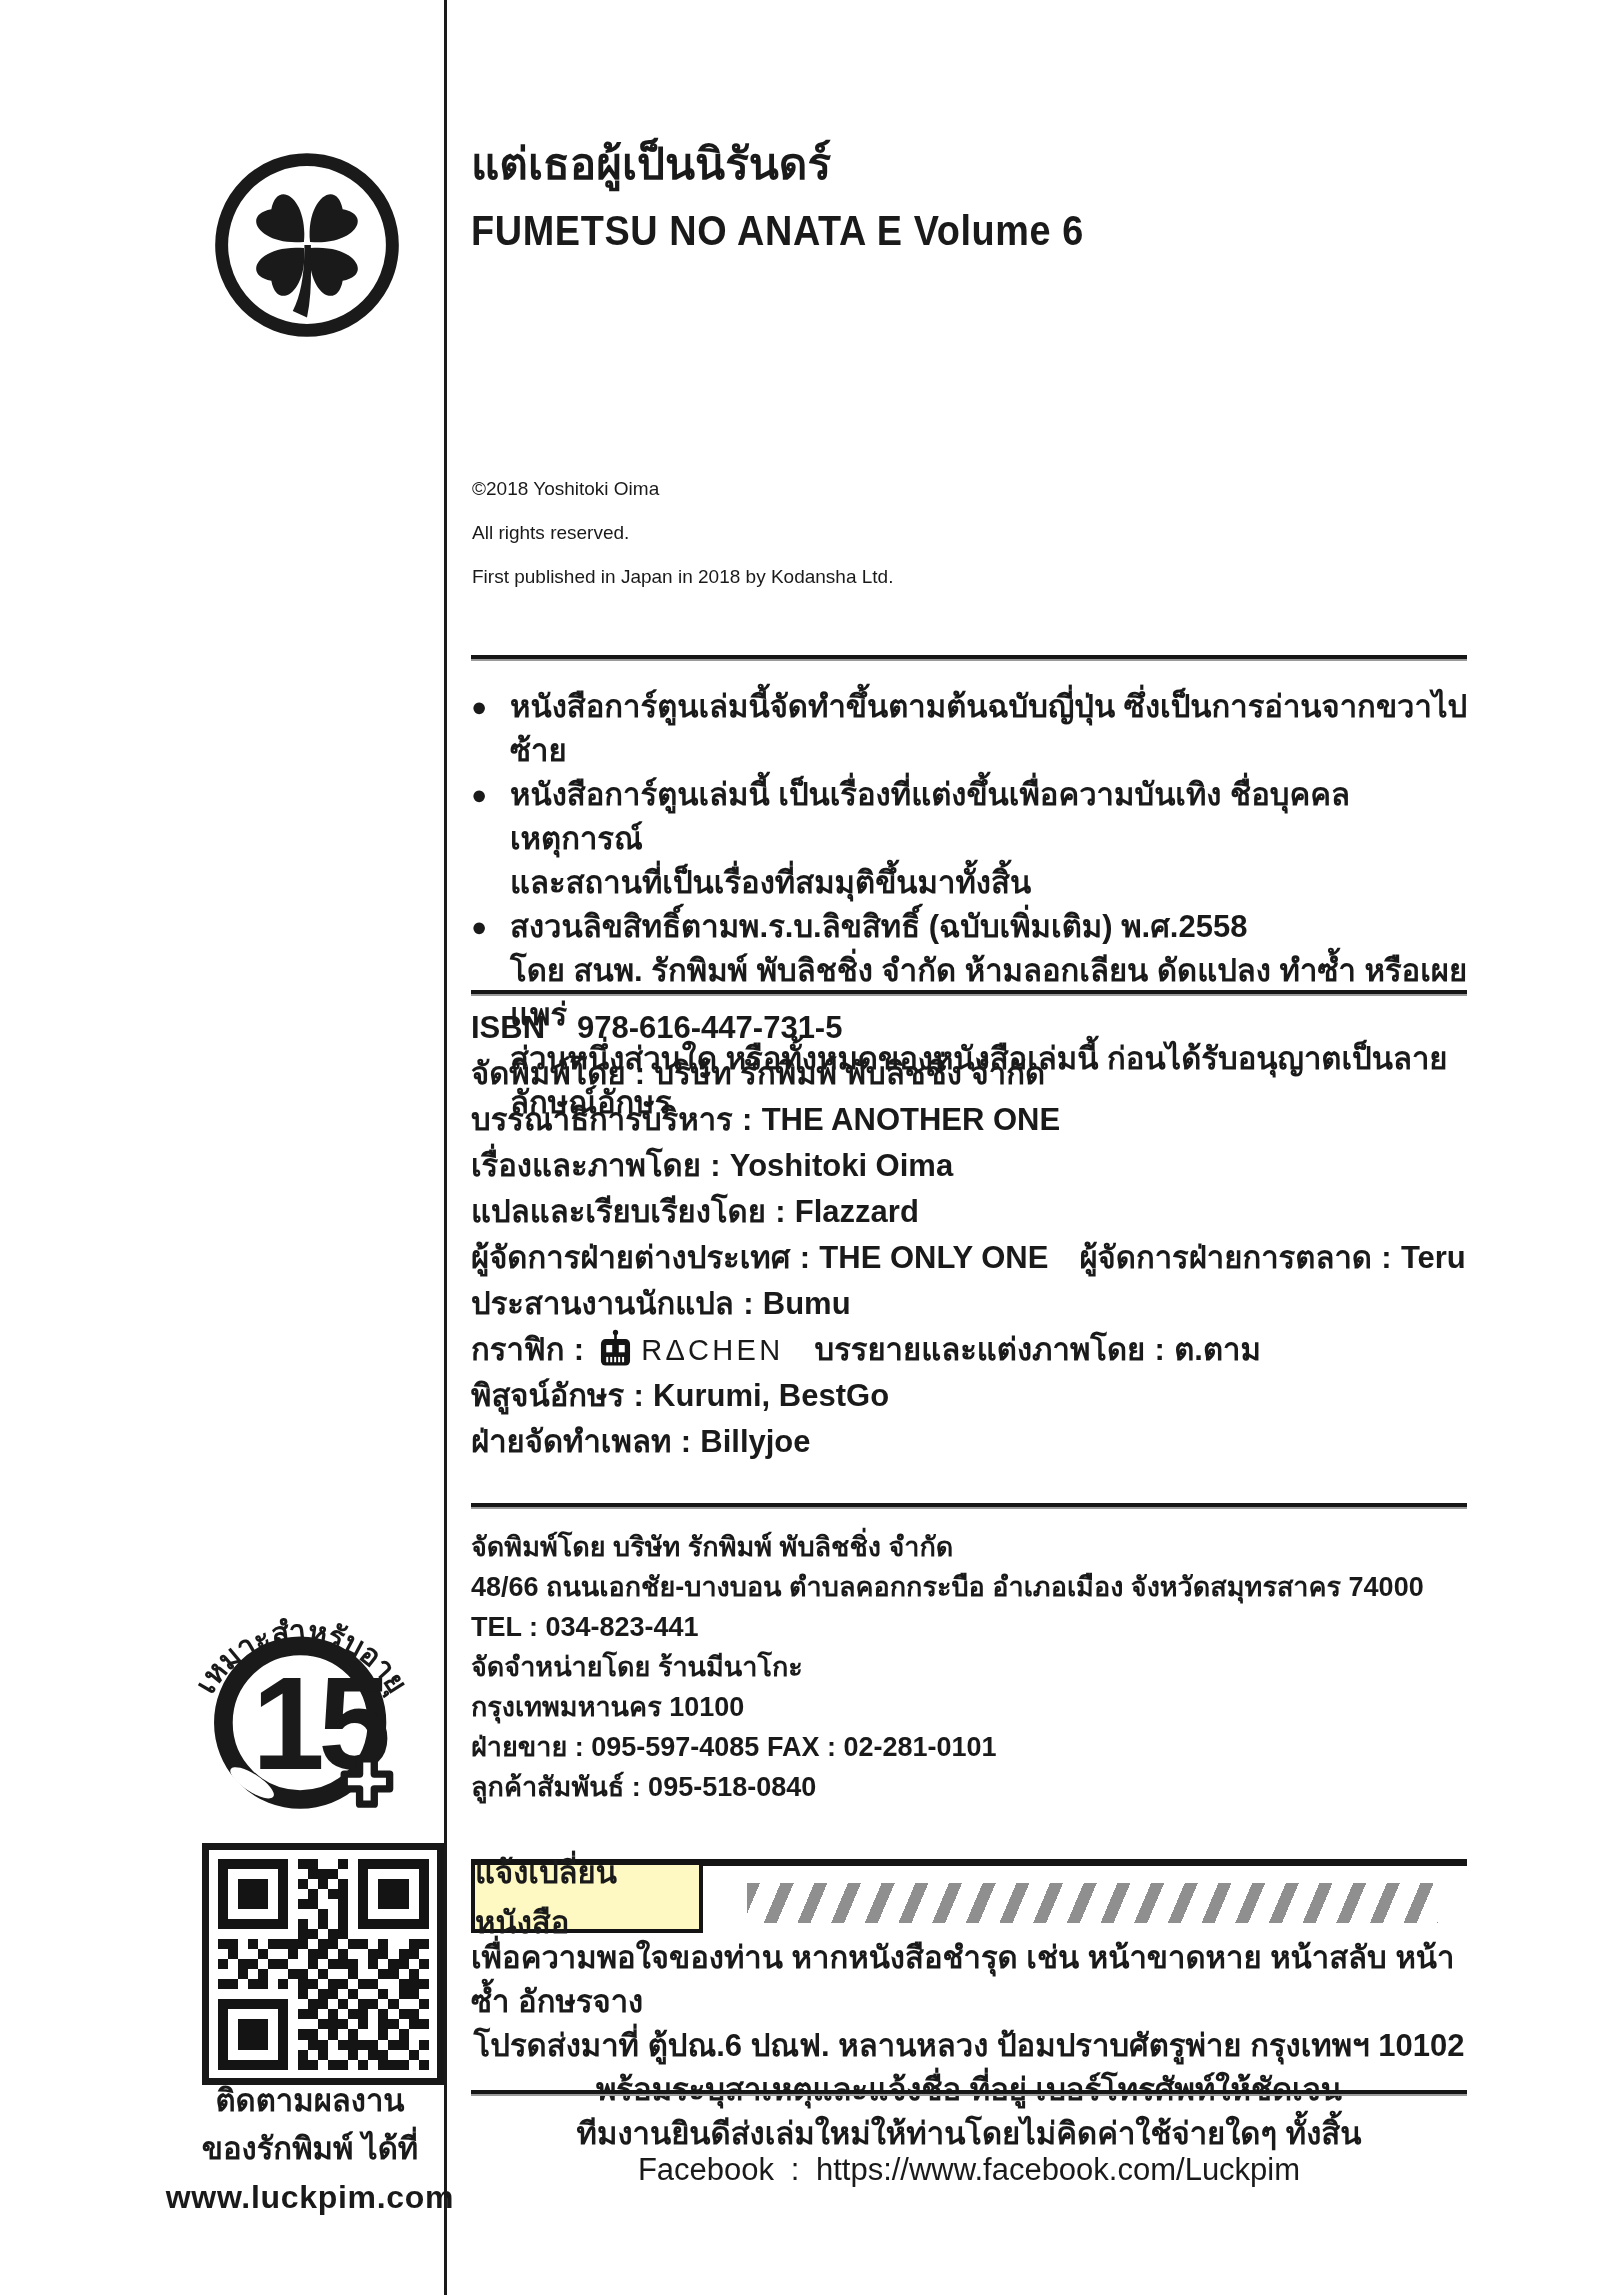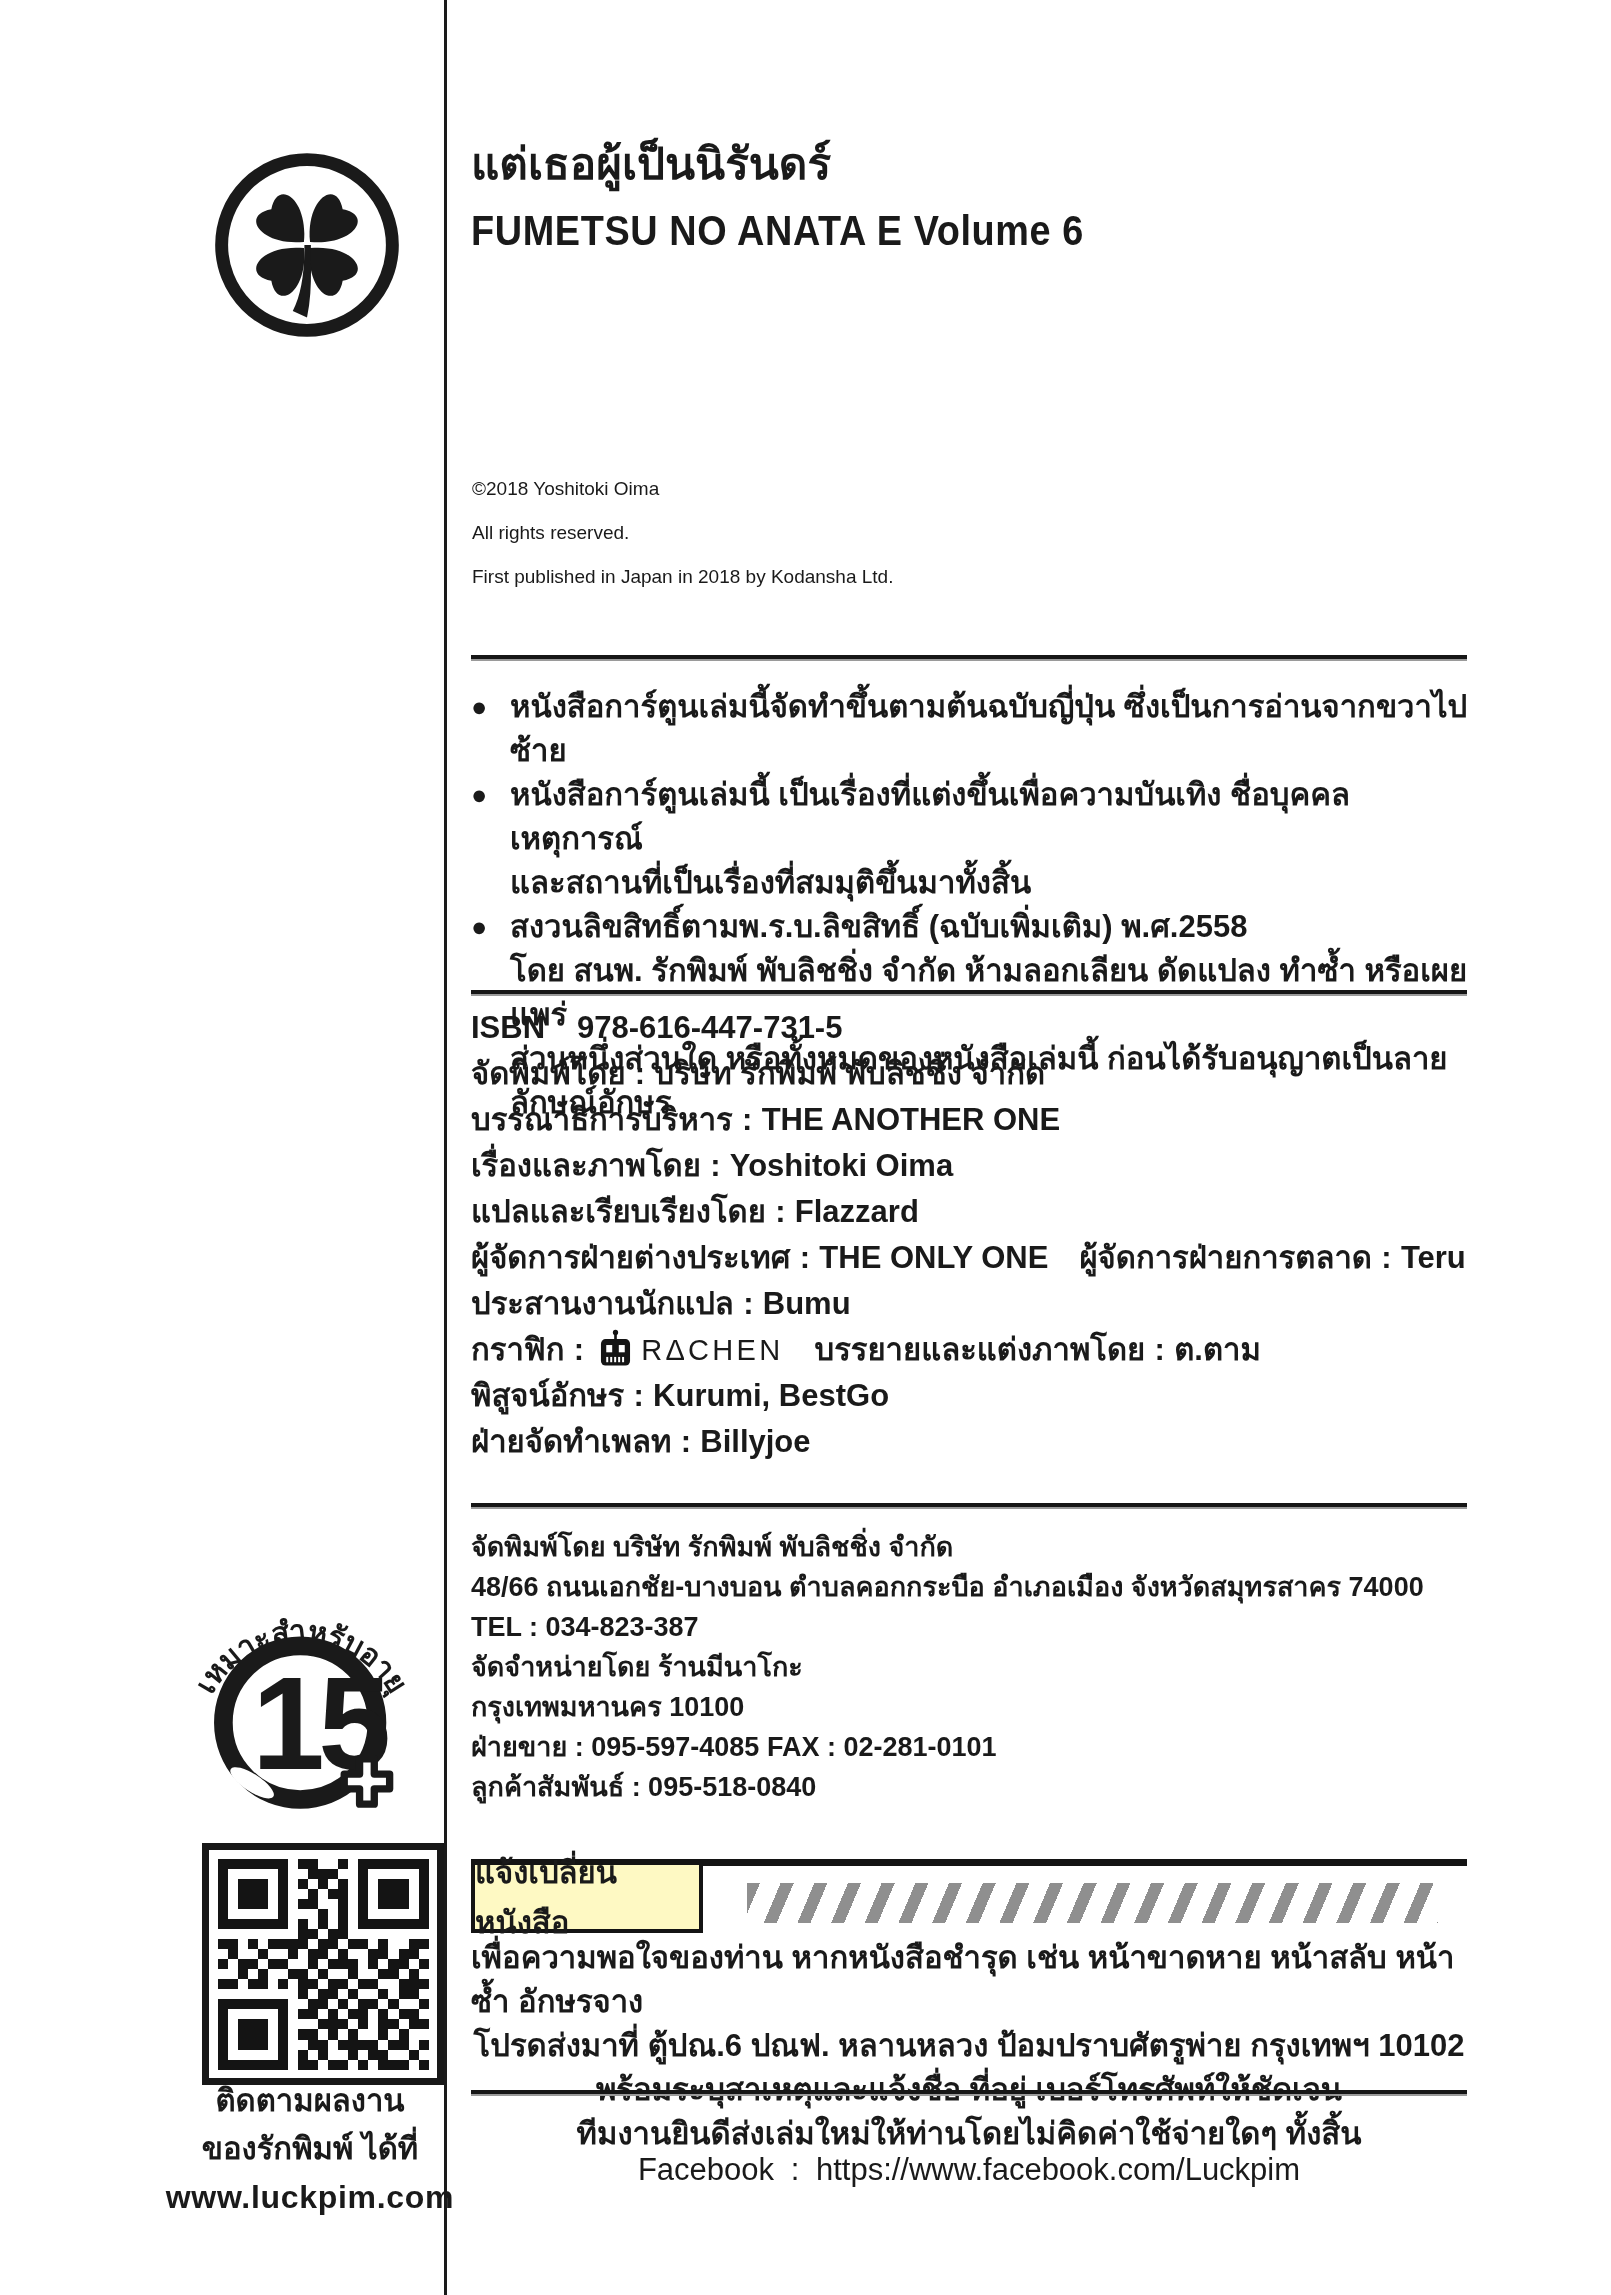--- a/index.html
+++ b/index.html
@@ -160,21 +160,21 @@
     <div>
       <span class="credit-label">ฝ่ายจัดทำเพลท</span><span class="sep">:</span><span class="credit-value">Billyjoe</span>
     </div>
   </div>
 
   <div class="rule r3"></div>
 
   <div class="publisher">
     <div>จัดพิมพ์โดย บริษัท รักพิมพ์ พับลิชชิ่ง จำกัด</div>
     <div>48/66 ถนนเอกชัย-บางบอน ตำบลคอกกระบือ อำเภอเมือง จังหวัดสมุทรสาคร 74000</div>
-    <div>TEL : 034-823-387</div>
+    <div>TEL : 034-823-441</div>
     <div>จัดจำหน่ายโดย ร้านมีนาโกะ</div>
     <div>กรุงเทพมหานคร 10100</div>
     <div>ฝ่ายขาย : 095-597-4085 FAX : 02-281-0101</div>
     <div>ลูกค้าสัมพันธ์ : 095-518-0840</div>
   </div>
 
   <div class="exchange-bar"></div>
   <div class="stripes"></div>
   <div class="exchange-box">
     <span>แจ้งเปลี่ยนหนังสือ</span>

